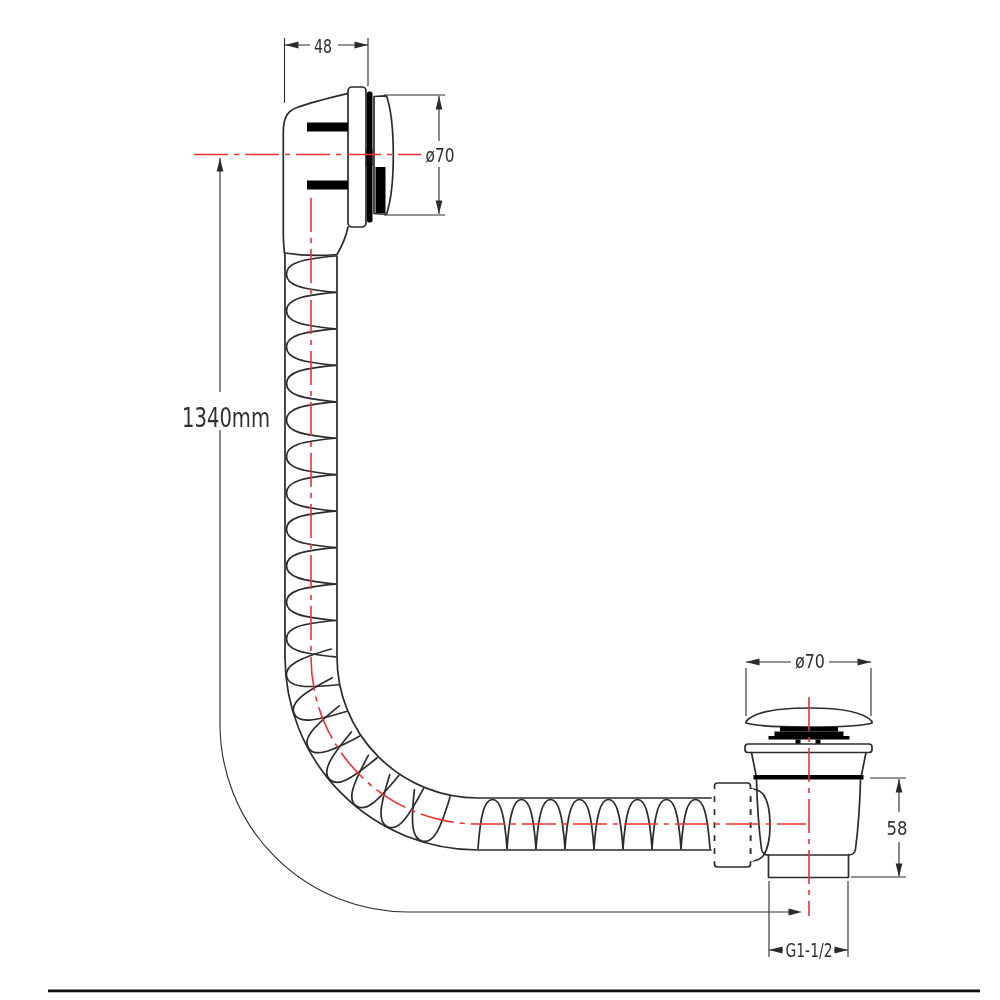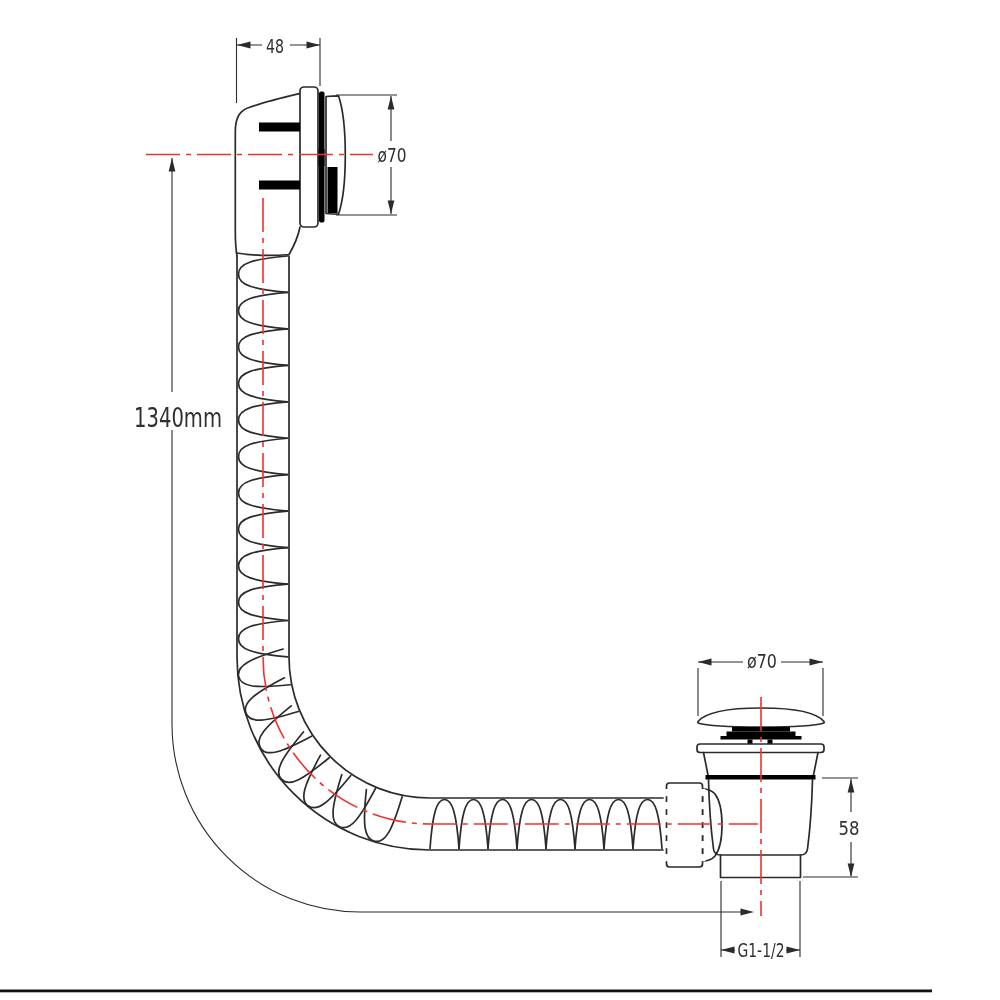--- a/index.html
+++ b/index.html
@@ -2,21 +2,21 @@
 <html style="--line: #2b2b2b; --centerline-red: #f23030; --background: #ffffff; --bottom-border: #111111;"><head>
 <meta charset="utf-8">
 <style>
   :root{
     --line:#2b2b2b;
     --centerline-red:#f23030;
     --background:#ffffff;
     --bottom-border:#111111;
   }
   html,body{margin:0;padding:0;background:var(--background);}
-  .stage{position:relative;width:932px;height:1000px;background:var(--background);overflow:hidden;}
+  .stage{position:relative;width:932px;height:1000px;background:var(--background);overflow:hidden;margin-left:48px;}
   svg{display:block;}
   .s{stroke:var(--line);stroke-width:1.7;fill:none;stroke-linecap:round;stroke-linejoin:round;}
   .s2{stroke-width:1.4;}
   .s3{stroke-width:2.2;}
   .d{stroke:var(--line);stroke-width:1.1;fill:none;stroke-linecap:butt;}
   .ah{fill:var(--line);stroke:none;}
   .red{stroke:var(--centerline-red);stroke-width:1.6;fill:none;stroke-dasharray:34 6 5 6;stroke-linecap:butt;}
   .fw{fill:#fff;}
   .txt{font-family:"DejaVu Sans","Liberation Sans",sans-serif;fill:#2f2f2f;stroke:none;}
   .t-dim{font-size:19px;}

